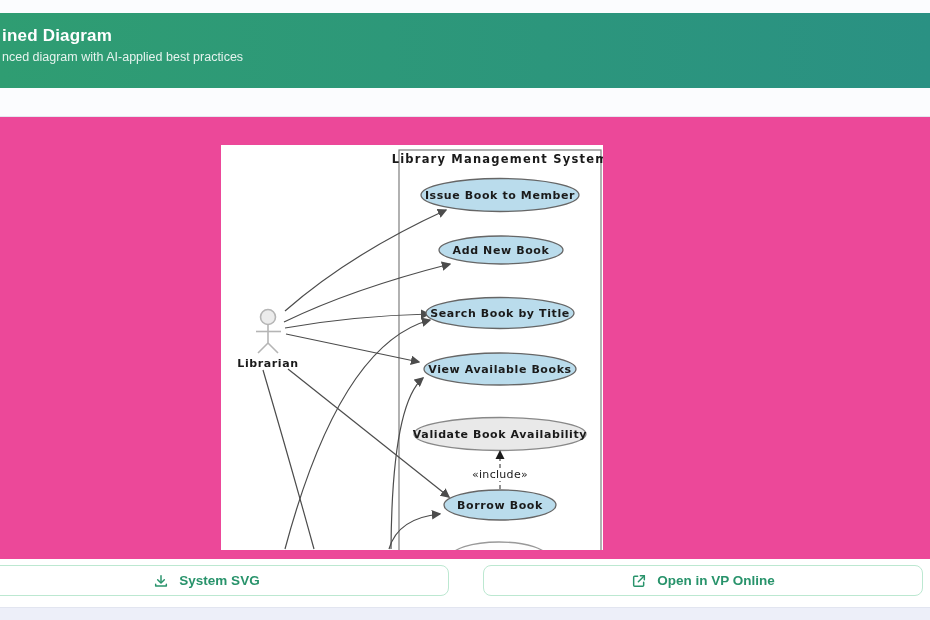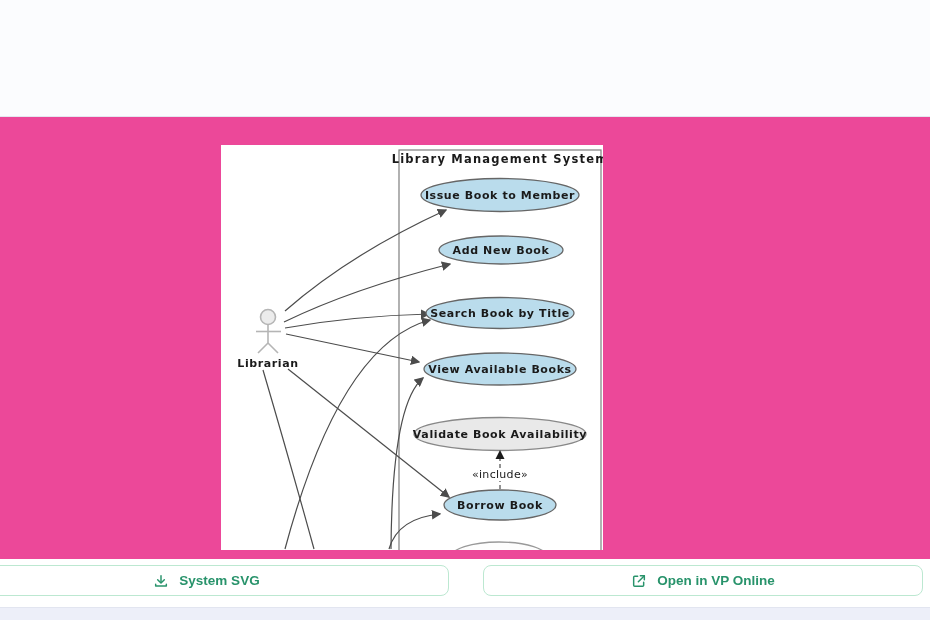--- a/index.html
+++ b/index.html
@@ -34,20 +34,24 @@
 
   
   .footer-bar{position:absolute;left:0;top:607px;width:930px;height:13px;
               background:#edeff9;border-top:1px solid #e2e5f0;}
 </style>
 </head>
 <body>
 
 <div class="page">
 
+  <div class="hdr">
+    <div class="hdr-title">ined Diagram</div>
+    <div class="hdr-sub">nced diagram with AI-applied best practices</div>
+  </div>
 
   <div class="content">
 
     <div class="canvas">
       <svg id="uml-svg" width="382" height="405" viewBox="221 133 382 405">
           <defs>
             <marker id="arr" viewBox="0 0 10 10" refX="8.5" refY="5" markerWidth="8" markerHeight="8" orient="auto">
               <path d="M0 0 L10 5 L0 10 z" fill="#4c4c4c"></path>
             </marker>
           </defs>

